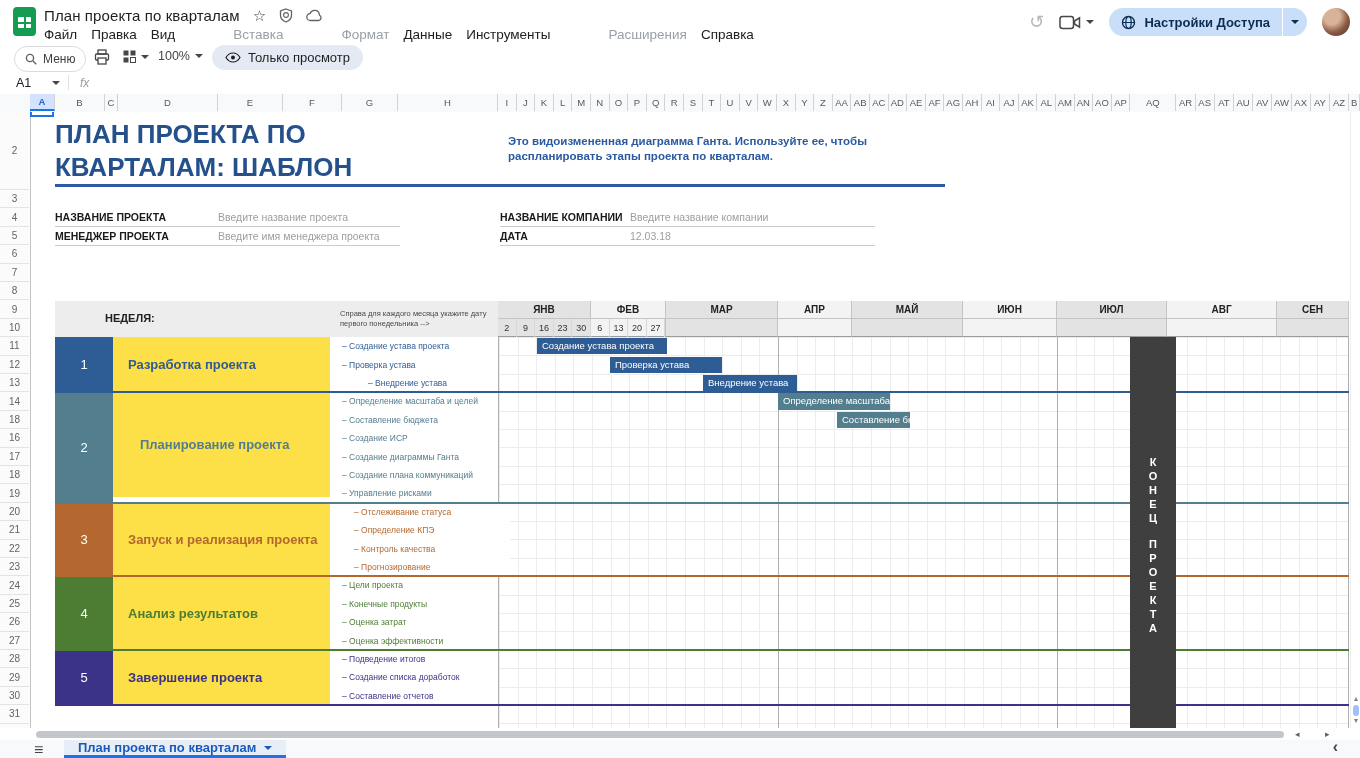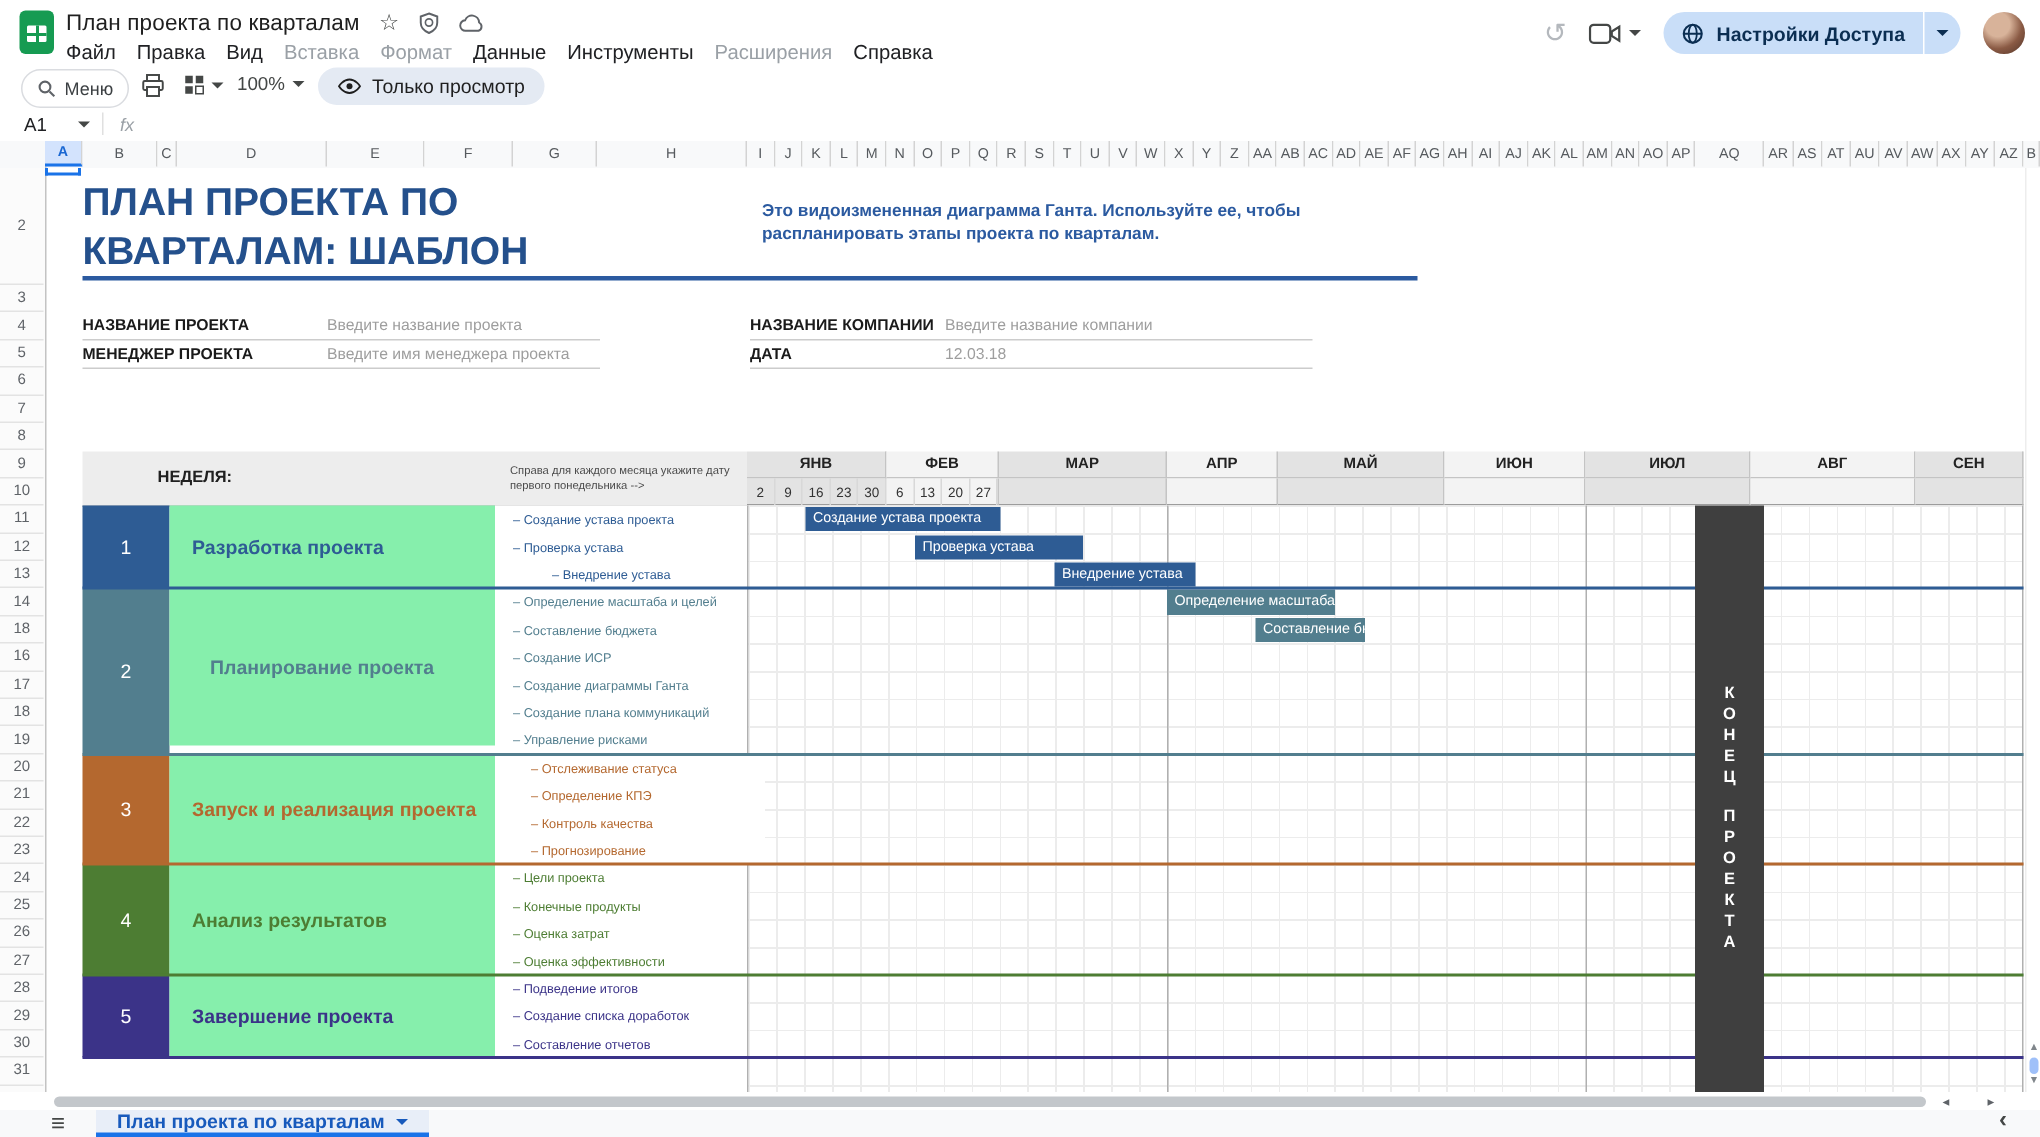--- a/index.html
+++ b/index.html
@@ -10,21 +10,21 @@
   #topbar{position:absolute;left:0;top:0;width:1360px;height:44px;background:#fff;}
   .logo{position:absolute;left:13px;top:7px;width:23px;height:29px;background:#169b52;border-radius:4px;}
   .logo .grid-white{position:absolute;left:5px;top:10px;width:13px;height:11px;background:#fff;border-radius:1px;}
   .logo .grid-white:before{content:"";position:absolute;left:5.5px;top:0;width:2px;height:11px;background:#169b52;}
   .logo .grid-white:after{content:"";position:absolute;left:0;top:4.5px;width:13px;height:2px;background:#169b52;}
   .title-row{position:absolute;left:44px;top:7px;display:flex;align-items:center;gap:13px;}
   .doc-title{font-size:15px;color:#1f1f1f;letter-spacing:.1px;}
   .star{font-size:15px;color:#444746;line-height:15px;}
   #menubar{position:absolute;left:37px;top:26px;display:flex;}
   .menu-item{padding:1px 7px;font-size:13.5px;color:#202124;border-radius:4px;}
-  .menu-item.disabled{color:#9aa0a6;}
+  .menu-item.disabled{color:#9aa0a6;margin-left:44px;}
   .top-right{position:absolute;right:10px;top:6px;display:flex;align-items:center;gap:15px;height:32px;}
   .hist{font-size:18px;color:#b4b8bd;}
   .cam-group{display:flex;align-items:center;gap:5px;}
   .caret{width:0;height:0;border-left:4px solid transparent;border-right:4px solid transparent;border-top:4px solid #444746;display:inline-block;}
   .share-pill{display:flex;align-items:stretch;height:28px;border-radius:14px;background:#c9def8;color:#0b2e52;overflow:hidden;}
   .share-main{display:flex;align-items:center;gap:8px;padding:0 12px;font-size:13px;font-weight:bold;}
   .share-div{width:1px;background:#ffffff;}
   .share-caret{width:24px;display:flex;align-items:center;justify-content:center;}
   .avatar{width:28px;height:28px;border-radius:50%;background:radial-gradient(circle at 35% 30%,#d8b39a 0 30%,#8a5a44 60%,#4e3227 100%);}
 
@@ -73,21 +73,21 @@
 
   .month-cell{position:absolute;height:18px;box-sizing:border-box;border-right:1px solid #c4c4c4;border-bottom:1px solid #c4c4c4;display:flex;align-items:center;justify-content:center;font-size:10px;font-weight:bold;color:#222;}
   .weekband{position:absolute;height:18px;box-sizing:border-box;border-right:1px solid #c4c4c4;border-bottom:1px solid #9c9c9c;}
   .week-num{position:absolute;top:0;height:18px;width:18.6px;box-sizing:border-box;border-right:1px solid #d8d8d8;display:flex;align-items:center;justify-content:center;font-size:9px;color:#333;}
 
   #gantt-body{position:absolute;left:498px;top:225px;width:851px;height:391px;background:#fff;box-sizing:border-box;border-left:1px solid #b0b0b0;border-right:1px solid #b0b0b0;
     background-image:repeating-linear-gradient(90deg,#ececec 0 1px,transparent 1px 18.6px),repeating-linear-gradient(180deg,#ececec 0 1px,transparent 1px 18.4px);}
   .qline{position:absolute;top:225px;width:1px;height:391px;background:#b0b0b0;}
 
   .stage-num{position:absolute;left:55px;width:58px;display:flex;align-items:center;justify-content:center;color:#fff;font-size:13px;}
-  .stage-name-cell{position:absolute;left:113px;width:217px;background:#86efac;display:flex;align-items:center;}
+  .stage-name-cell{position:absolute;left:113px;width:217px;background:#fde047;display:flex;align-items:center;}
   .stage-name{padding-left:15px;font-size:13px;font-weight:bold;}
   .stage-tasks{position:absolute;left:330px;width:168px;background:#ffffff;}
   .task{height:18.4px;line-height:18.4px;padding-left:12px;font-size:8.5px;white-space:nowrap;overflow:hidden;}
   .sep-line{position:absolute;left:55px;width:1294px;height:2px;z-index:5;}
 
   .gbar{position:absolute;height:16.2px;color:#fff;font-size:9.5px;line-height:16.2px;padding-left:5px;white-space:nowrap;overflow:hidden;box-sizing:border-box;z-index:4;}
 
   #endbar{position:absolute;left:1130px;top:225px;width:46px;height:487px;background:#3f3f3f;z-index:6;display:flex;flex-direction:column;align-items:center;padding-top:118px;box-sizing:border-box;}
   .end-ch{color:#fff;font-size:11px;font-weight:bold;line-height:14px;height:14px;}
   .end-gap{height:12px;}

